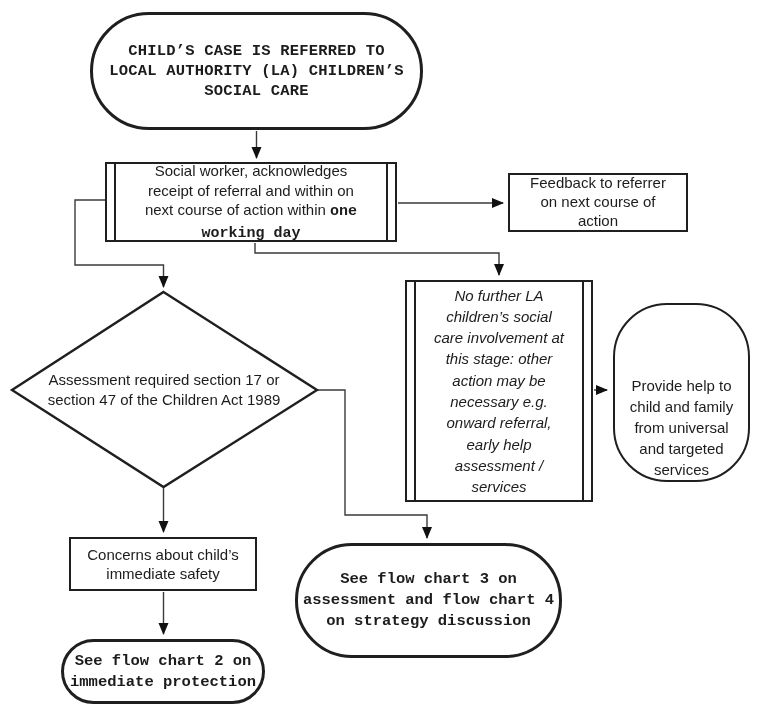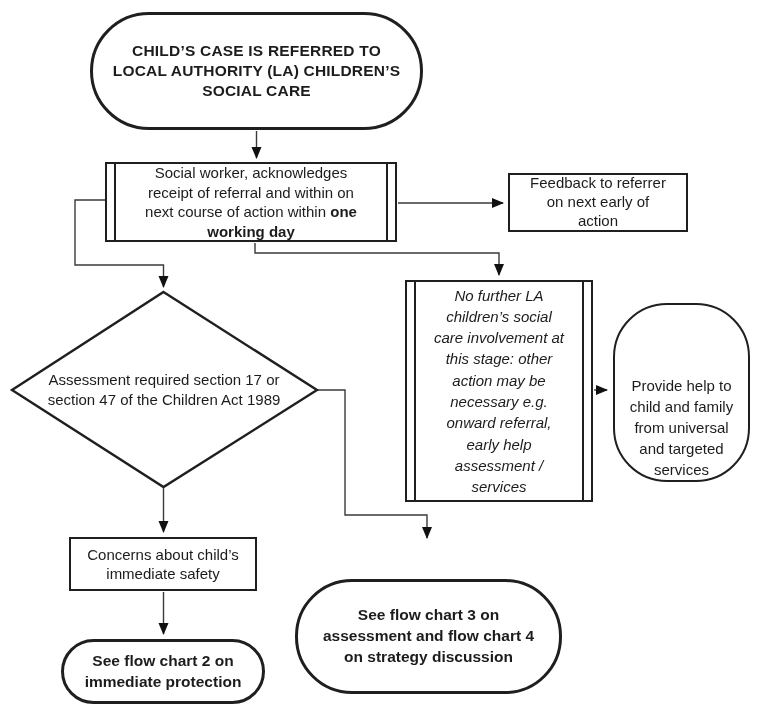--- a/index.html
+++ b/index.html
@@ -24,40 +24,40 @@
     justify-content: center;
     text-align: center;
     background: #ffffff;
     border: 2px solid #1f1f1f;
     font-size: 15px;
     line-height: 1.3;
     z-index: 2;
   }
   .node .txt { white-space: pre-line; }
   .stadium { border-width: 3px; }
-  .bold { font-weight: bold; }
+  .bold { font-weight: bold; font-family: Liberation Mono, monospace; }
   
   .predef::before, .predef::after {
     content: "";
     position: absolute;
     top: 0; bottom: 0;
     width: 2px;
     background: #1f1f1f;
   }
   .predef::before { left: 7px; }
   .predef::after  { right: 7px; }
 
   .n-referral   { left: 90px;  top: 12px;  width: 333px; height: 118px; border-radius: 59px; font-size: 15.5px; letter-spacing: .2px; }
   .n-social     { left: 105px; top: 162px; width: 292px; height: 80px; }
   .n-feedback   { left: 508px; top: 173px; width: 180px; height: 59px; line-height: 1.25; }
   .n-nofurther  { left: 405px; top: 280px; width: 188px; height: 222px; line-height: 1.42; font-style: italic; }
   .n-provide    { left: 613px; top: 303px; width: 137px; height: 179px; border-radius: 54px; line-height: 1.4; align-items: flex-end; }
   .n-concerns   { left: 69px;  top: 537px; width: 188px; height: 54px; }
   .n-flow2      { left: 61px;  top: 639px; width: 204px; height: 65px;  border-radius: 33px; font-size: 15.5px; text-align: center; }
-  .n-flow3      { left: 295px; top: 543px; width: 267px; height: 115px; border-radius: 57px; font-size: 15.5px; line-height: 1.35; margin-top: 36px; }
+  .n-flow3      { left: 295px; top: 543px; width: 267px; height: 115px; border-radius: 57px; font-size: 15.5px; line-height: 1.35; }
 
   .diamond-text {
     position: absolute;
     left: 33px; top: 352px;
     width: 262px; height: 76px;
     display: flex;
     align-items: center;
     justify-content: flex-end;
     text-align: center;
     font-size: 15px;
@@ -97,21 +97,21 @@
 
   <div class="node predef n-social">
     <span class="txt"><span>Social worker, acknowledges
 receipt of referral and within on
 next course of action within </span><span class="bold">one
 working day</span></span>
   </div>
 
   <div class="node n-feedback">
     <span class="txt">Feedback to referrer
-on next early of
+on next course of
 action</span>
   </div>
 
   <div class="diamond-text">
     <span class="txt">Assessment required section
 17 or section 47 of the Children
 Act 1989</span>
   </div>
 
   <div class="node predef n-nofurther">

